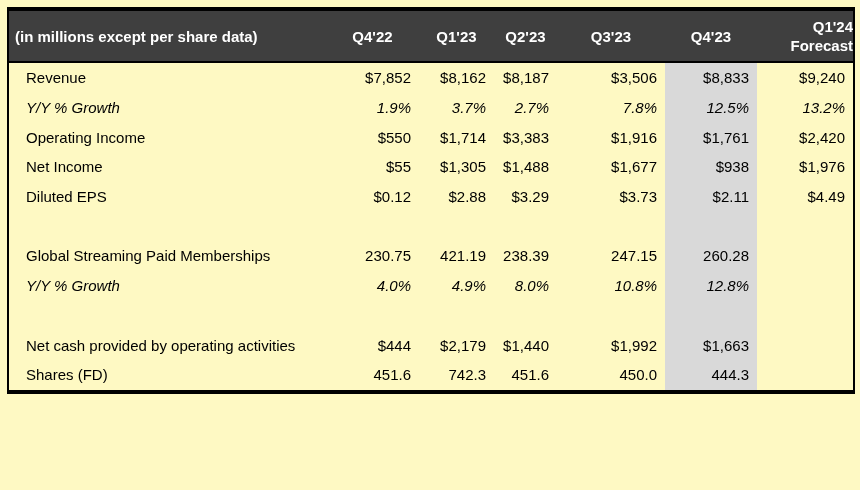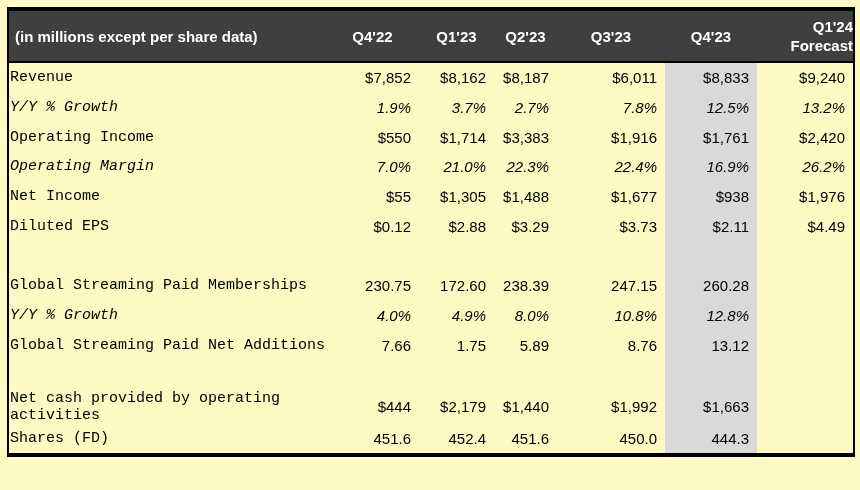--- a/index.html
+++ b/index.html
@@ -53,22 +53,21 @@
   }
   tbody td {
     font-size: 15px;
     height: 29.7px;
     padding: 0;
     vertical-align: middle;
     color: #000;
   }
   tbody td.label-col {
     text-align: left;
-    padding-left: 1px;
-    font-family: Liberation Mono, monospace;
+    padding-left: 17px;
   }
   tbody td.num-col {
     text-align: right;
     padding-right: 8px;
   }
   tr.italic-row td {
     font-style: italic;
   }
   td.hl {
     background: var(--highlight-bg, #d9d9d9);
@@ -100,21 +99,21 @@
           <th class="num-col forecast-col">Q1'24
 Forecast</th>
         </tr>
       </thead>
       <tbody id="tbody">
           <tr>
             <td class="label-col">Revenue</td>
             <td class="num-col">$7,852</td>
             <td class="num-col">$8,162</td>
             <td class="num-col">$8,187</td>
-            <td class="num-col">$6,011</td>
+            <td class="num-col">$3,506</td>
             <td class="num-col hl">$8,833</td>
             <td class="num-col">$9,240</td>
           </tr>
           <tr class="italic-row">
             <td class="label-col">Y/Y % Growth</td>
             <td class="num-col">1.9%</td>
             <td class="num-col">3.7%</td>
             <td class="num-col">2.7%</td>
             <td class="num-col">7.8%</td>
             <td class="num-col hl">12.5%</td>
@@ -122,29 +121,20 @@
           </tr>
           <tr>
             <td class="label-col">Operating Income</td>
             <td class="num-col">$550</td>
             <td class="num-col">$1,714</td>
             <td class="num-col">$3,383</td>
             <td class="num-col">$1,916</td>
             <td class="num-col hl">$1,761</td>
             <td class="num-col">$2,420</td>
           </tr>
-          <tr class="italic-row">
-            <td class="label-col">Operating Margin</td>
-            <td class="num-col">7.0%</td>
-            <td class="num-col">21.0%</td>
-            <td class="num-col">22.3%</td>
-            <td class="num-col">22.4%</td>
-            <td class="num-col hl">16.9%</td>
-            <td class="num-col">26.2%</td>
-          </tr>
           <tr>
             <td class="label-col">Net Income</td>
             <td class="num-col">$55</td>
             <td class="num-col">$1,305</td>
             <td class="num-col">$1,488</td>
             <td class="num-col">$1,677</td>
             <td class="num-col hl">$938</td>
             <td class="num-col">$1,976</td>
           </tr>
           <tr>
@@ -161,66 +151,57 @@
             <td class="num-col"></td>
             <td class="num-col"></td>
             <td class="num-col"></td>
             <td class="num-col"></td>
             <td class="num-col hl"></td>
             <td class="num-col"></td>
           </tr>
           <tr>
             <td class="label-col">Global Streaming Paid Memberships</td>
             <td class="num-col">230.75</td>
-            <td class="num-col">172.60</td>
+            <td class="num-col">421.19</td>
             <td class="num-col">238.39</td>
             <td class="num-col">247.15</td>
             <td class="num-col hl">260.28</td>
             <td class="num-col"></td>
           </tr>
           <tr class="italic-row">
             <td class="label-col">Y/Y % Growth</td>
             <td class="num-col">4.0%</td>
             <td class="num-col">4.9%</td>
             <td class="num-col">8.0%</td>
             <td class="num-col">10.8%</td>
             <td class="num-col hl">12.8%</td>
             <td class="num-col"></td>
           </tr>
           <tr>
-            <td class="label-col">Global Streaming Paid Net Additions</td>
-            <td class="num-col">7.66</td>
-            <td class="num-col">1.75</td>
-            <td class="num-col">5.89</td>
-            <td class="num-col">8.76</td>
-            <td class="num-col hl">13.12</td>
-            <td class="num-col"></td>
-          </tr>
-          <tr>
             <td class="label-col"></td>
             <td class="num-col"></td>
             <td class="num-col"></td>
             <td class="num-col"></td>
             <td class="num-col"></td>
             <td class="num-col hl"></td>
             <td class="num-col"></td>
           </tr>
           <tr>
             <td class="label-col">Net cash provided by operating activities</td>
             <td class="num-col">$444</td>
             <td class="num-col">$2,179</td>
             <td class="num-col">$1,440</td>
             <td class="num-col">$1,992</td>
             <td class="num-col hl">$1,663</td>
             <td class="num-col"></td>
           </tr>
           <tr>
             <td class="label-col">Shares (FD)</td>
             <td class="num-col">451.6</td>
-            <td class="num-col">452.4</td>
+            <td class="num-col">742.3</td>
             <td class="num-col">451.6</td>
             <td class="num-col">450.0</td>
             <td class="num-col hl">444.3</td>
             <td class="num-col"></td>
           </tr>
         </tbody>
     </table>
   </div>
 </div>
 

